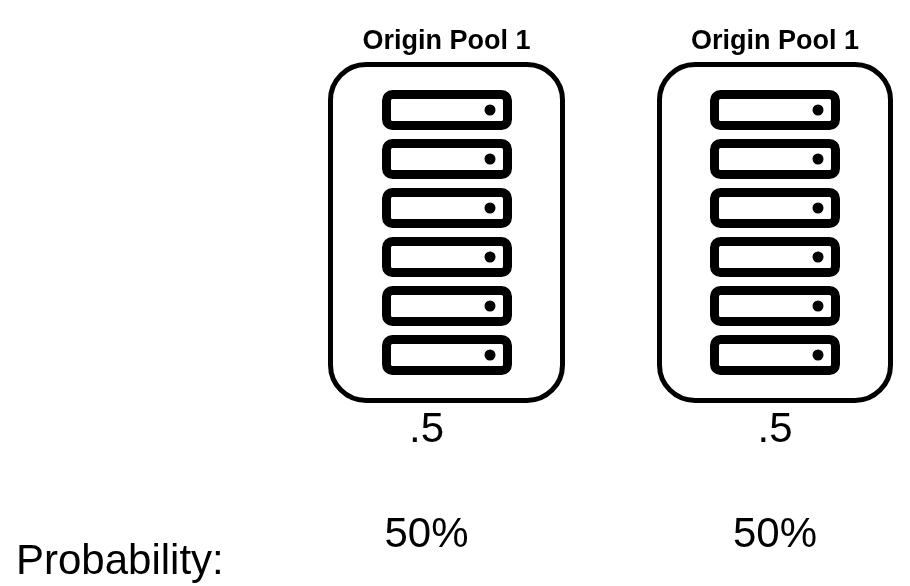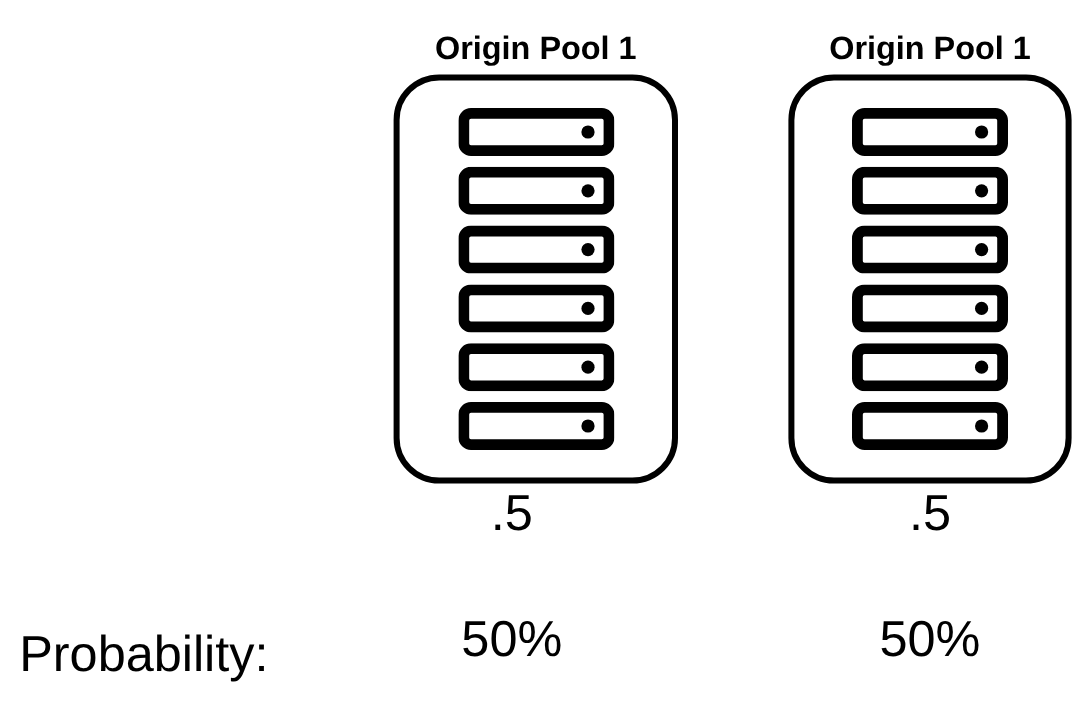--- a/index.html
+++ b/index.html
@@ -50,21 +50,21 @@
   .server-icon{display:block;width:130px;height:40px;}
 
   
   .row-text{
     position:absolute;
     font-size:42px;
     line-height:1;
     white-space:nowrap;
   }
   .weight-label{left:83px;top:407px;}
-  .probability-label{left:16px;top:524px;}
+  .probability-label{left:16px;top:539px;}
   .pool1-col{left:308px;width:237px;text-align:center;}
   .pool2-col{left:657px;width:236px;text-align:center;}
   .weight-row{top:407px;}
   .probability-row{top:512px;}
 </style>
 </head>
 <body>
 
 <div class="canvas">
 

